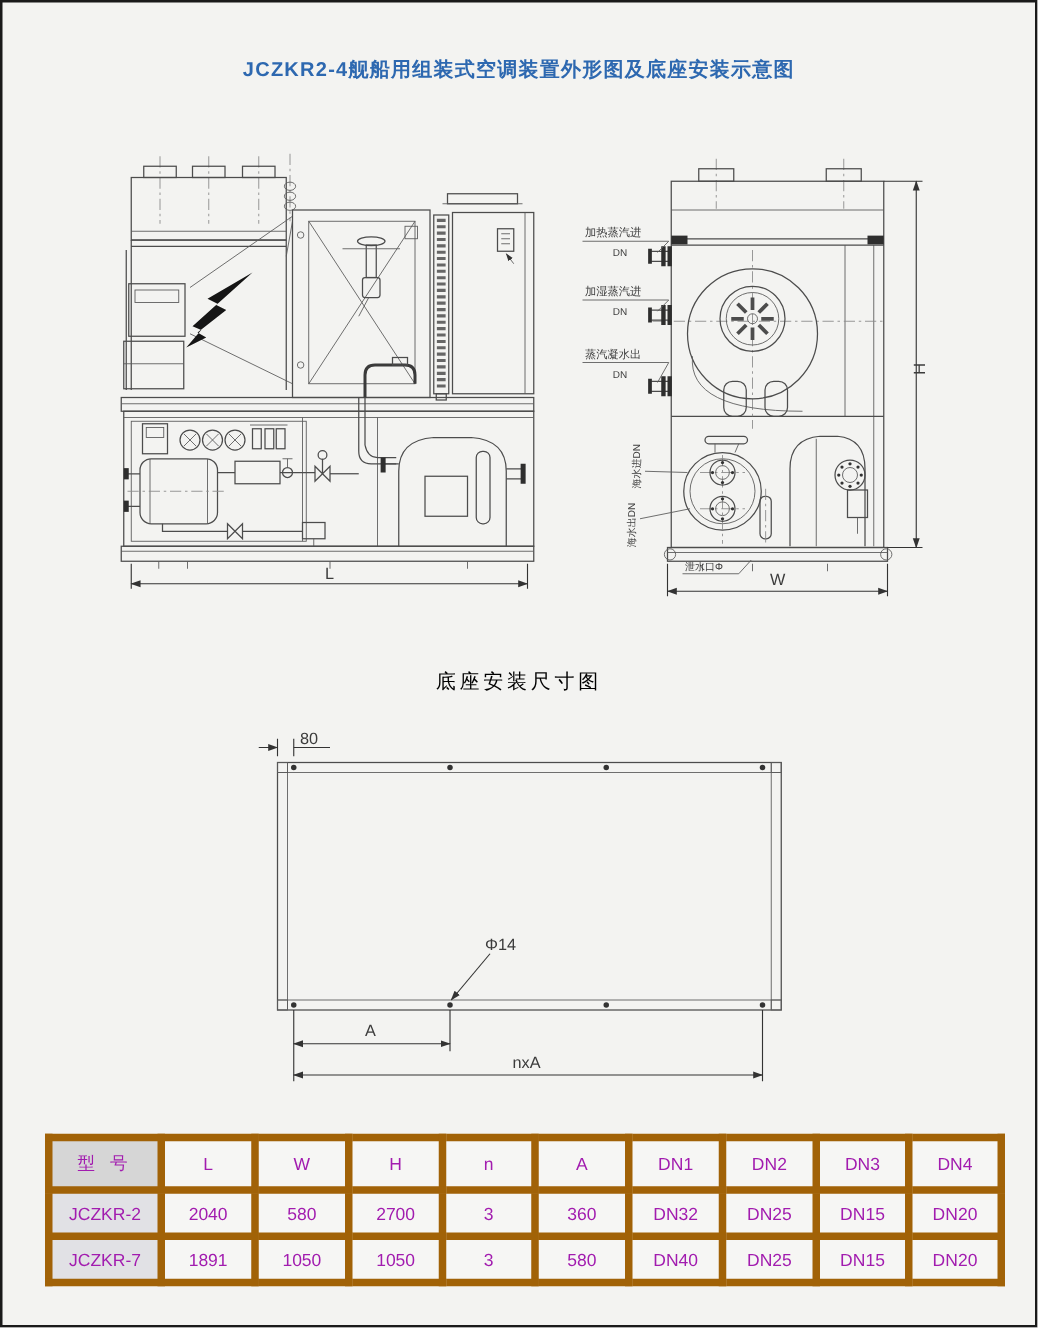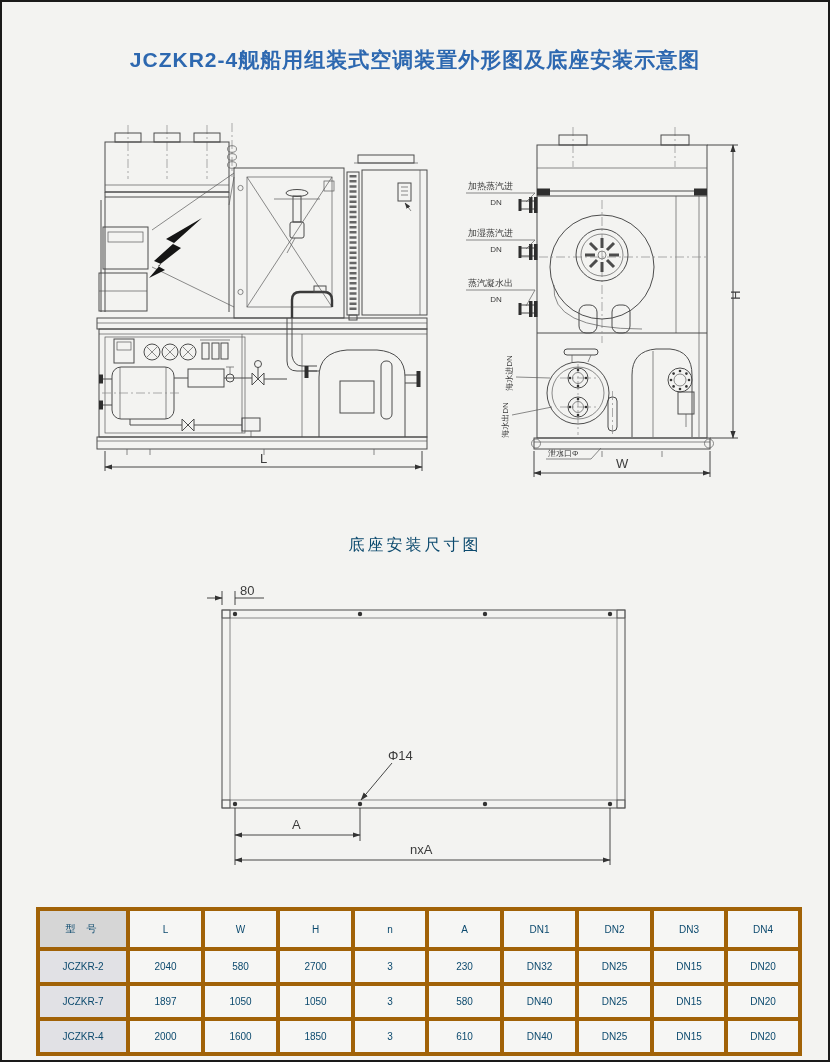--- a/index.html
+++ b/index.html
@@ -3,25 +3,25 @@
 <meta charset="utf-8">
 <style>
   html,body{margin:0;padding:0;background:#d8d8d8;}
   .page{
     position:relative;width:830px;height:1062px;margin:0 auto;
     background:#f3f3f1;border:2px solid #1a1a1a;box-sizing:border-box;
     font-family:"Liberation Sans",sans-serif;overflow:hidden;
   }
   .title{
     position:absolute;top:44px;left:0;width:100%;text-align:center;
-    font-size:21px;font-weight:bold;color:#2d68b0;letter-spacing:1px;
+    font-size:16px;font-weight:bold;color:#2d68b0;letter-spacing:1px;
   }
   .subtitle{
     position:absolute;top:533px;left:0;width:100%;text-align:center;
-    font-size:16px;color:#0c4a6e;letter-spacing:3px;
+    font-size:16px;color:#000000;letter-spacing:3px;
   }
   svg{position:absolute;left:0;}
   #outline-svg{top:113px;}
   #base-svg{top:575px;}
   
   .ln{stroke:#4c4c4c;stroke-width:1;fill:none;}
   .tn{stroke:#5a5a5a;stroke-width:.7;fill:none;}
   .thk{stroke:#3a3a3a;stroke-width:2.4;fill:none;}
   .cl{stroke:#8a8a8a;stroke-width:.7;fill:none;stroke-dasharray:9 3 2 3;}
   .dim{stroke:#333;stroke-width:.9;fill:none;}
@@ -29,22 +29,22 @@
   .dot{fill:#333;stroke:none;}
   .slots{stroke:#666;stroke-width:7;stroke-dasharray:2.5 2.6;fill:none;}
   text{fill:#3c3c3c;font-family:"Liberation Sans",sans-serif;}
   .dimtxt{font-size:13px;}
   .smtxt{font-size:9px;}
   .xstxt{font-size:8px;}
   
   .spec-wrap{position:absolute;top:905px;left:34px;}
   table.spec{border-collapse:collapse;table-layout:fixed;background:#f6f6f4;}
   table.spec td,table.spec th{
-    border:4px solid #a16207;text-align:center;vertical-align:middle;
-    font-size:10px;font-weight:normal;color:#0c4a6e;padding:0;
+    border:6px solid #a16207;text-align:center;vertical-align:middle;
+    font-size:14px;font-weight:normal;color:#a21caf;padding:0;
   }
   table.spec th{height:36px;}
   table.spec td{height:31px;}
   th.model-h{background:#d6d6d6;font-size:14px;letter-spacing:4px;}
   td.model{background:#e1e1e5;}
 </style>
 </head>
 <body>
 
 <div class="page">
@@ -409,47 +409,35 @@
         <th>DN2</th>
         <th>DN3</th>
         <th>DN4</th>
       </tr>
       <tr>
         <td class="model">JCZKR-2</td>
         <td>2040</td>
         <td>580</td>
         <td>2700</td>
         <td>3</td>
-        <td>230</td>
+        <td>360</td>
         <td>DN32</td>
         <td>DN25</td>
         <td>DN15</td>
         <td>DN20</td>
       </tr>
       <tr>
         <td class="model">JCZKR-7</td>
-        <td>1897</td>
+        <td>1891</td>
         <td>1050</td>
         <td>1050</td>
         <td>3</td>
         <td>580</td>
         <td>DN40</td>
         <td>DN25</td>
         <td>DN15</td>
         <td>DN20</td>
       </tr>
-      <tr>
-        <td class="model">JCZKR-4</td>
-        <td>2000</td>
-        <td>1600</td>
-        <td>1850</td>
-        <td>3</td>
-        <td>610</td>
-        <td>DN40</td>
-        <td>DN25</td>
-        <td>DN15</td>
-        <td>DN20</td>
-      </tr>
     </tbody>
       </table>
   </div>
 
 </div>
 
 </body></html>

